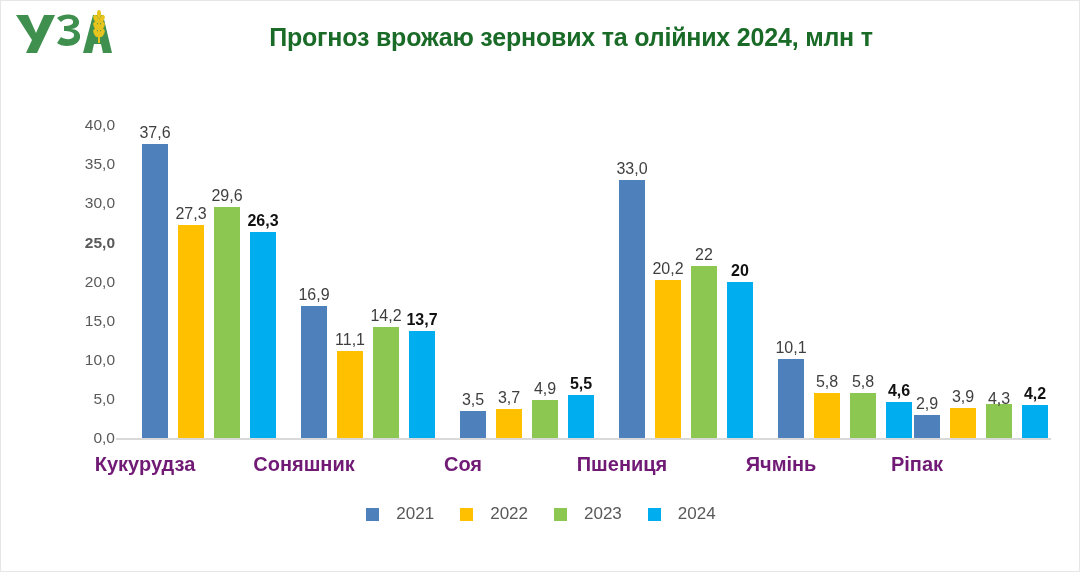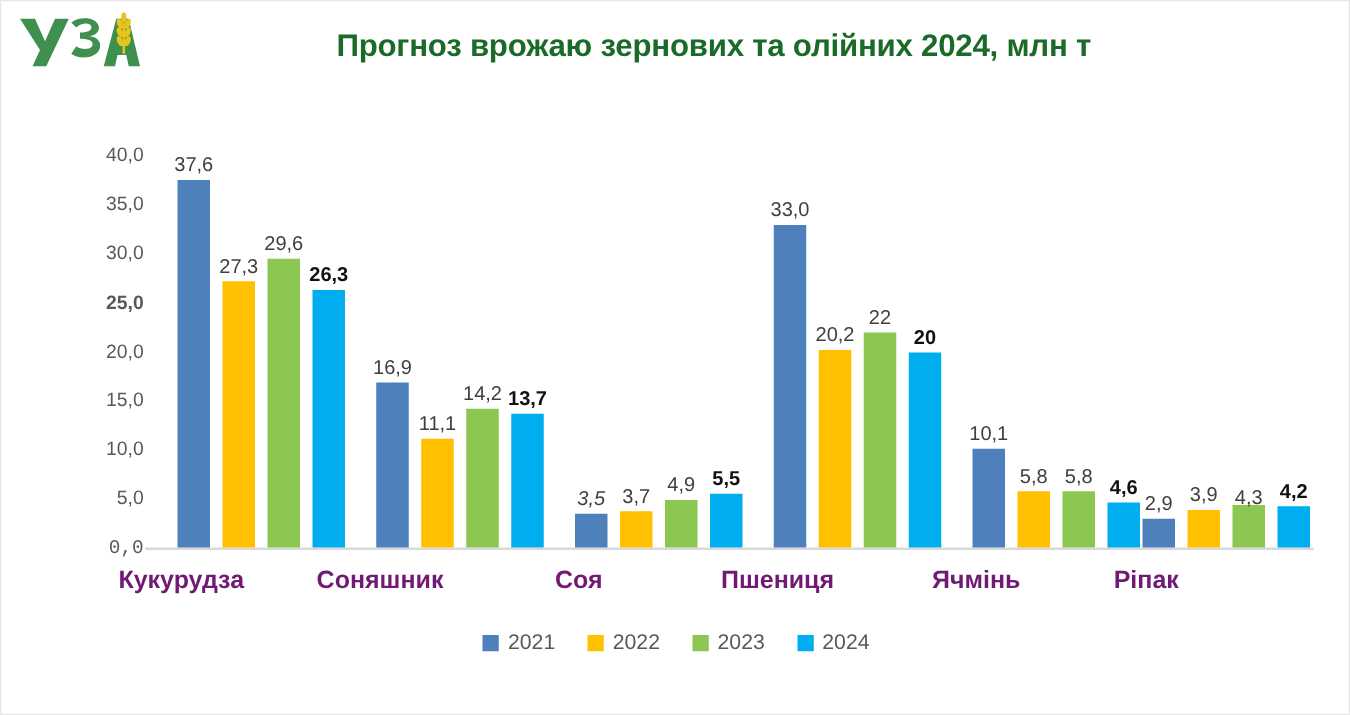--- a/index.html
+++ b/index.html
@@ -126,21 +126,21 @@
     top: 503px;
     width: 1080px;
     display: flex;
     justify-content: center;
     align-items: center;
     gap: 26px;
   }
   .legend-item {
     display: flex;
     align-items: center;
-    gap: 7px;
+    gap: 17px;
   }
   .legend-swatch {
     width: 13px;
     height: 13px;
     display: block;
   }
   .legend-text {
     font-size: 17px;
     color: #595959;
   }
@@ -181,21 +181,21 @@
   <div id="plot">
     <div id="yticks">
         <div class="ytick" style="top: 124.2px;">40,0</div>
         <div class="ytick" style="top: 163.3px;">35,0</div>
         <div class="ytick" style="top: 202.4px;">30,0</div>
         <div class="ytick" style="top: 241.5px; font-weight: bold;">25,0</div>
         <div class="ytick" style="top: 280.6px;">20,0</div>
         <div class="ytick" style="top: 319.7px;">15,0</div>
         <div class="ytick" style="top: 358.8px;">10,0</div>
         <div class="ytick" style="top: 397.9px;">5,0</div>
-        <div class="ytick" style="top: 437px; font-family: Liberation Mono, monospace;">0,0</div>
+        <div class="ytick" style="top: 437px;">0,0</div>
       </div>
     <div id="axis-line"></div>
     <div id="groups">
         <div class="group" style="left: 141px; width: 150px;">
           <div class="bars">
             <div class="bar s0" style="height: 294.032px; background: rgb(78, 128, 188);"></div>
             <div class="vlabel s0" style="bottom: 296.032px;">37,6</div>
             <div class="bar s1" style="height: 213.486px; background: rgb(255, 192, 0);"></div>
             <div class="vlabel s1" style="bottom: 215.486px;">27,3</div>
             <div class="bar s2" style="height: 231.472px; background: rgb(140, 199, 81);"></div>
@@ -212,21 +212,21 @@
             <div class="vlabel s1" style="bottom: 88.802px;">11,1</div>
             <div class="bar s2" style="height: 111.044px; background: rgb(140, 199, 81);"></div>
             <div class="vlabel s2" style="bottom: 113.044px;">14,2</div>
             <div class="bar s3" style="height: 107.134px; background: rgb(0, 174, 239);"></div>
             <div class="vlabel s3" style="bottom: 109.134px;">13,7</div>
           </div>
         </div>
         <div class="group" style="left: 459px; width: 134px;">
           <div class="bars">
             <div class="bar s0" style="height: 27.37px; background: rgb(78, 128, 188);"></div>
-            <div class="vlabel s0" style="bottom: 29.37px; font-style: italic;">3,5</div>
+            <div class="vlabel s0" style="bottom: 29.37px;">3,5</div>
             <div class="bar s1" style="height: 28.934px; background: rgb(255, 192, 0);"></div>
             <div class="vlabel s1" style="bottom: 30.934px;">3,7</div>
             <div class="bar s2" style="height: 38.318px; background: rgb(140, 199, 81);"></div>
             <div class="vlabel s2" style="bottom: 40.318px;">4,9</div>
             <div class="bar s3" style="height: 43.01px; background: rgb(0, 174, 239);"></div>
             <div class="vlabel s3" style="bottom: 45.01px;">5,5</div>
           </div>
         </div>
         <div class="group" style="left: 618px; width: 134px;">
           <div class="bars">

